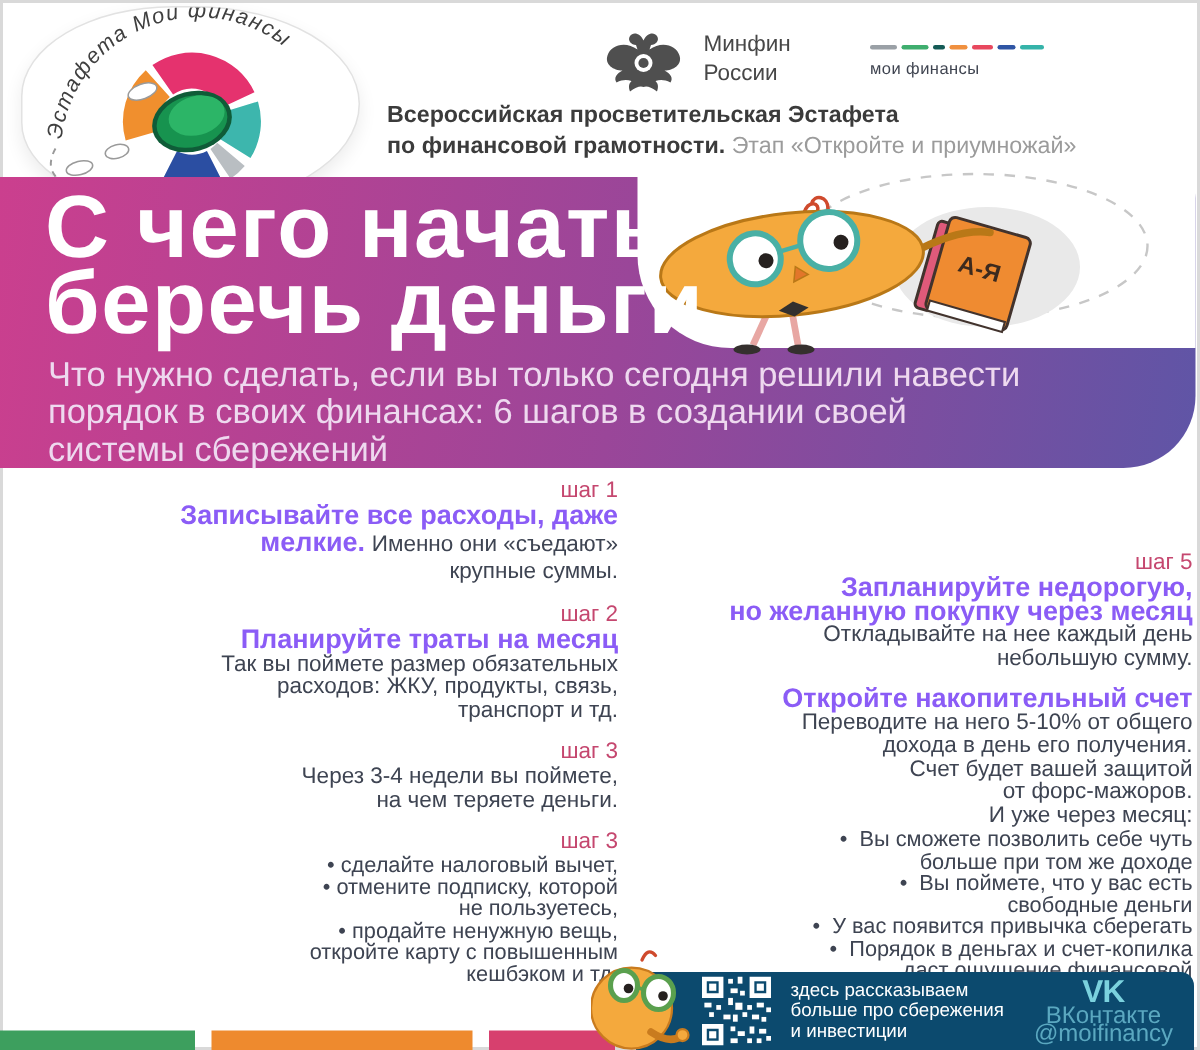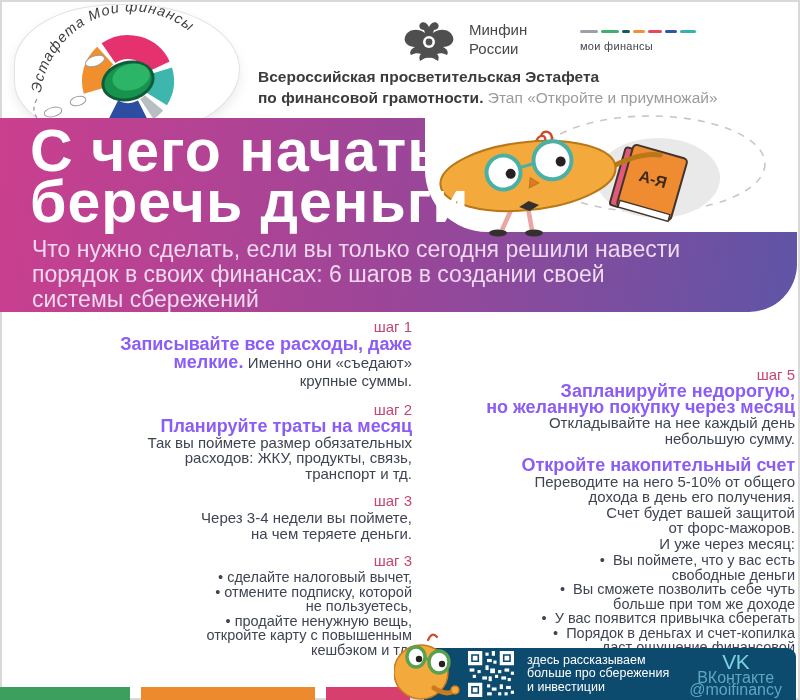--- a/index.html
+++ b/index.html
@@ -60,21 +60,21 @@
   .bullets.hang li::before{content:"•\00a0\00a0";}
 
   
   .footer-banner{
     position:absolute;left:424px;top:648px;width:372px;height:52px;background:#0c4a6e;
     border-radius:9px 9px 0 0;display:flex;align-items:center;
   }
   .qr{margin-left:44px;flex:none;}
   .footer-text{margin:0 0 0 13px;font-size:12.5px;line-height:13.5px;color:#ffffff;white-space:pre-line;}
   .vk-block{margin-left:auto;margin-right:14px;text-align:center;}
-  .vk-logo{font-size:21px;font-weight:400;color:#7bd2de;line-height:20px;letter-spacing:-.5px;}
+  .vk-logo{font-size:21px;font-weight:700;color:#7bd2de;line-height:20px;letter-spacing:-.5px;}
   .vk-sub{font-size:16px;line-height:12px;color:#69b9cf;opacity:.85;text-align:center;}
   .mini-char{position:absolute;left:394px;top:630px;}
   .bar{position:absolute;top:687px;height:13px;}
   .bar-green{left:0;width:130px;}
   .bar-orange{left:141px;width:174px;}
   .bar-pink{left:326px;width:84px;}
 </style>
 </head>
 <body>
 
@@ -225,24 +225,24 @@
 небольшую сумму.</span>
     </div>
     <div class="step">
       <span class="step-heading">Откройте накопительный счет</span>
       <span class="step-body">Переводите на него 5-10% от общего
 дохода в день его получения.
 Счет будет вашей защитой
 от форс-мажоров.
 И уже через месяц:</span>
       <ul class="bullets hang">
+        <li>Вы сможете позволить себе чуть
+больше при том же доходе</li>
         <li>Вы поймете, что у вас есть
 свободные деньги</li>
-        <li>Вы сможете позволить себе чуть
-больше при том же доходе</li>
         <li>У вас появится привычка сберегать</li>
         <li>Порядок в деньгах и счет-копилка
 даст ощущение финансовой
 защищенности</li>
       </ul>
     </div>
   </div>
 
   <div class="bar bar-green" style="background:#3d9f5e"></div>
   <div class="bar bar-orange" style="background:#ee8a2e"></div>

